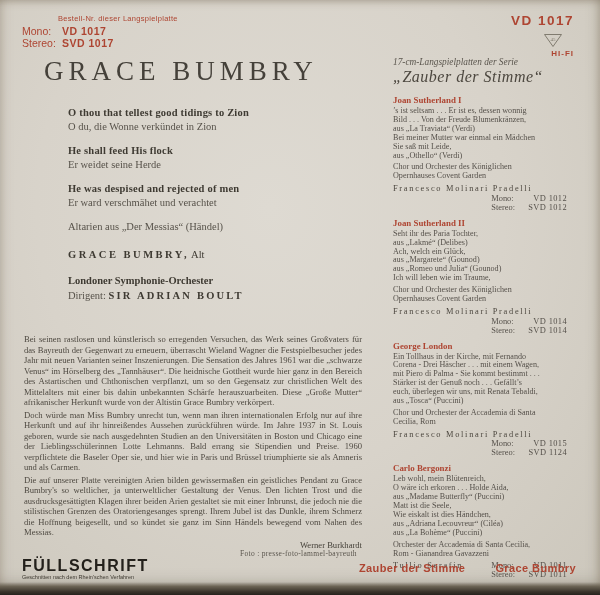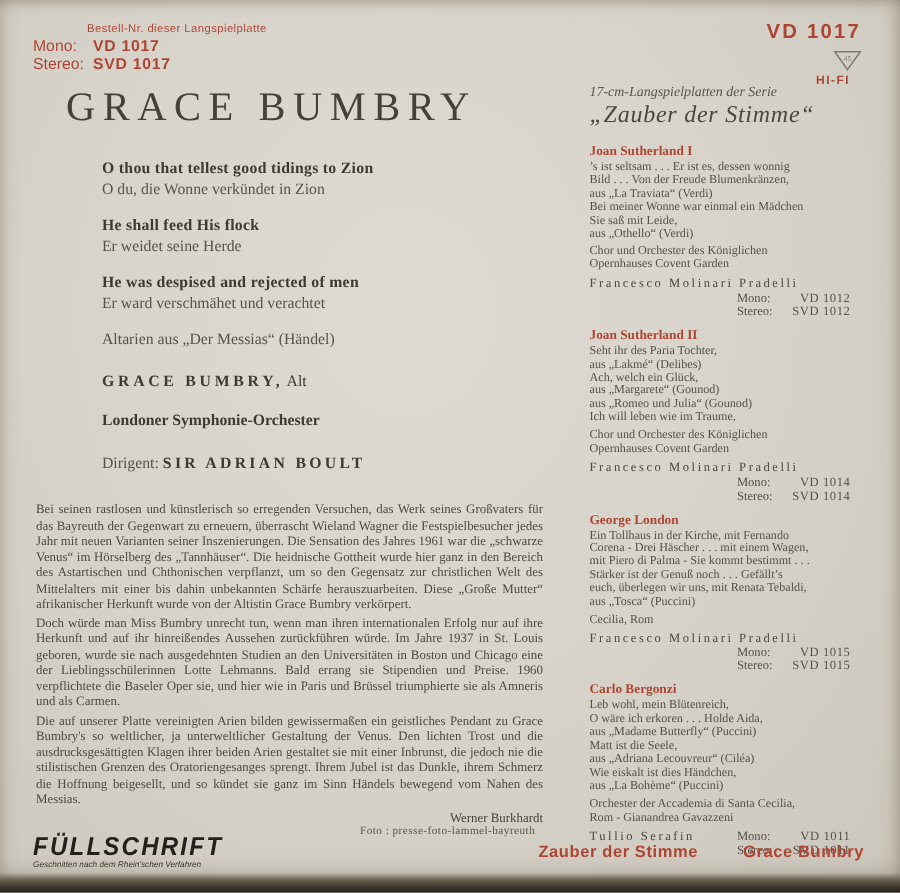--- a/index.html
+++ b/index.html
@@ -18,37 +18,37 @@
   
   .plate-info{position:absolute;left:22px;top:13px;font-family:"Liberation Sans",sans-serif;line-height:12px;}
   .bestell{font-size:7.5px;letter-spacing:.3px;margin-left:36px;}
   .ms-row{font-size:10.5px;}
   .ms-row .lbl{display:inline-block;width:40px;font-weight:normal;}
   .ms-row .val{font-weight:bold;letter-spacing:.5px;}
 
   
   .cat-top{position:absolute;right:26px;top:13px;font-family:"Liberation Sans",sans-serif;
     font-size:13.5px;font-weight:bold;letter-spacing:1.5px;}
-  .hifi{position:absolute;right:14px;top:33px;width:42px;text-align:left;}
+  .hifi{position:absolute;right:26px;top:33px;width:42px;text-align:right;}
   .hifi .tri{display:block;margin:0 auto;}
   .hifi-label{font-family:"Liberation Sans",sans-serif;font-size:8px;font-weight:bold;letter-spacing:1px;margin-top:1px;}
 
   
   .page-title{position:absolute;left:44px;top:56px;font-size:27px;letter-spacing:5px;color:#45413a;}
 
   
   .tracklist{position:absolute;left:68px;top:106px;width:290px;font-size:10.5px;line-height:14px;}
   .track{margin-bottom:10px;}
   .t-en{font-weight:bold;color:#3e3a32;letter-spacing:.2px;}
   .t-de{color:#57524a;}
   .work-note{margin-bottom:14px;color:#57524a;}
   .soloist{margin-bottom:12px;color:#3e3a32;}
   .spaced{font-weight:bold;letter-spacing:2.5px;}
   .orch{font-weight:bold;color:#3e3a32;}
-  .dirigent{color:#57524a;margin-top:15px;}
+  .dirigent{color:#57524a;margin-top:1px;}
   .dirigent .spaced{color:#3e3a32;letter-spacing:2.2px;}
 
   
   .series{position:absolute;left:393px;top:57px;width:174px;color:#55504a;}
   .series-h1{font-style:italic;font-size:9.3px;color:#5a554d;}
   .series-h2{font-style:italic;font-size:16px;color:#4c473f;margin:1px 0 9px 0;letter-spacing:.5px;}
   .entry{margin-bottom:6px;}
   .artist{font-weight:bold;font-size:8.9px;line-height:10px;margin-bottom:2px;}
   .rep div{font-size:8.1px;line-height:8.9px;}
   .ens{margin-top:3px;}
@@ -60,21 +60,21 @@
   .cat-row .cv{justify-self:end;letter-spacing:.4px;}
 
   
   .liner{position:absolute;left:24px;top:334px;width:338px;font-size:8.6px;line-height:10.5px;
     text-align:justify;color:#4e4941;}
   .liner p{margin:0 0 2px 0;}
   .author{text-align:right;margin-top:0;color:#46423a;}
 
   
   .photo-credit{position:absolute;left:240px;top:549px;font-size:7.5px;color:#5a554d;letter-spacing:.3px;}
-  .fulls{position:absolute;left:22px;top:556px;color:#23201b;font-style:italic;}
+  .fulls{position:absolute;left:22px;top:556px;color:#23201b;}
   .fulls-name{font-family:"Liberation Sans",sans-serif;font-weight:bold;font-size:16px;
     letter-spacing:1.5px;transform:scaleY(1.08);transform-origin:left top;}
   .fulls-tag{font-family:"Liberation Sans",sans-serif;font-size:5.5px;color:#3c382f;margin-top:0;}
   .footer-red{position:absolute;right:24px;top:562px;display:flex;gap:30px;
     font-family:"Liberation Sans",sans-serif;font-weight:bold;font-size:11px;letter-spacing:.4px;}
 </style>
 </head>
 <body>
 
 <div class="sleeve">
@@ -130,21 +130,21 @@
   <div class="series">
     <div class="series-h1">17-cm-Langspielplatten der Serie</div>
     <div class="series-h2">„Zauber der Stimme“</div>
 
     <div class="entry">
       <div class="artist red">Joan Sutherland I</div>
       <div class="rep">
           <div>’s ist seltsam . . . Er ist es, dessen wonnig</div>
           <div>Bild . . . Von der Freude Blumenkränzen,</div>
           <div>aus „La Traviata“ (Verdi)</div>
-          <div>Bei meiner Wonne war einmal ein Mädchen</div>
+          <div>Bei meiner Mutter war einmal ein Mädchen</div>
           <div>Sie saß mit Leide,</div>
           <div>aus „Othello“ (Verdi)</div>
         </div>
       <div class="ens">
           <div>Chor und Orchester des Königlichen</div>
           <div>Opernhauses Covent Garden</div>
         </div>
       <div class="cond-row">
         <span class="cond">Francesco Molinari Pradelli</span>
         <span class="cat">
@@ -193,46 +193,47 @@
       <div class="artist red">George London</div>
       <div class="rep">
           <div>Ein Tollhaus in der Kirche, mit Fernando</div>
           <div>Corena - Drei Häscher . . . mit einem Wagen,</div>
           <div>mit Piero di Palma - Sie kommt bestimmt . . .</div>
           <div>Stärker ist der Genuß noch . . .  Gefällt’s</div>
           <div>euch, überlegen wir uns, mit Renata Tebaldi,</div>
           <div>aus „Tosca“ (Puccini)</div>
         </div>
       <div class="ens">
+          <div>Chor und Orchester der Accademia di Santa</div>
           <div>Cecilia, Rom</div>
         </div>
       <div class="cond-row">
         <span class="cond">Francesco Molinari Pradelli</span>
         <span class="cat">
           <span class="cat-row">
               <span>Mono:</span>
               <span class="cv">VD 1015</span>
             </span>
           <span class="cat-row">
               <span>Stereo:</span>
-              <span class="cv">SVD 1015</span>
+              <span class="cv">SVD 1124</span>
             </span>
         </span>
       </div>
     </div>
 
     <div class="entry">
       <div class="artist red">Carlo Bergonzi</div>
       <div class="rep">
           <div>Leb wohl, mein Blütenreich,</div>
           <div>O wäre ich erkoren . . . Holde Aida,</div>
           <div>aus „Madame Butterfly“ (Puccini)</div>
           <div>Matt ist die Seele,</div>
+          <div>Wie eiskalt ist dies Händchen,</div>
           <div>aus „Adriana Lecouvreur“ (Ciléa)</div>
-          <div>Wie eiskalt ist dies Händchen,</div>
           <div>aus „La Bohème“ (Puccini)</div>
         </div>
       <div class="ens">
           <div>Orchester der Accademia di Santa Cecilia,</div>
           <div>Rom - Gianandrea Gavazzeni</div>
         </div>
       <div class="cond-row">
         <span class="cond">Tullio Serafin</span>
         <span class="cat">
           <span class="cat-row">

